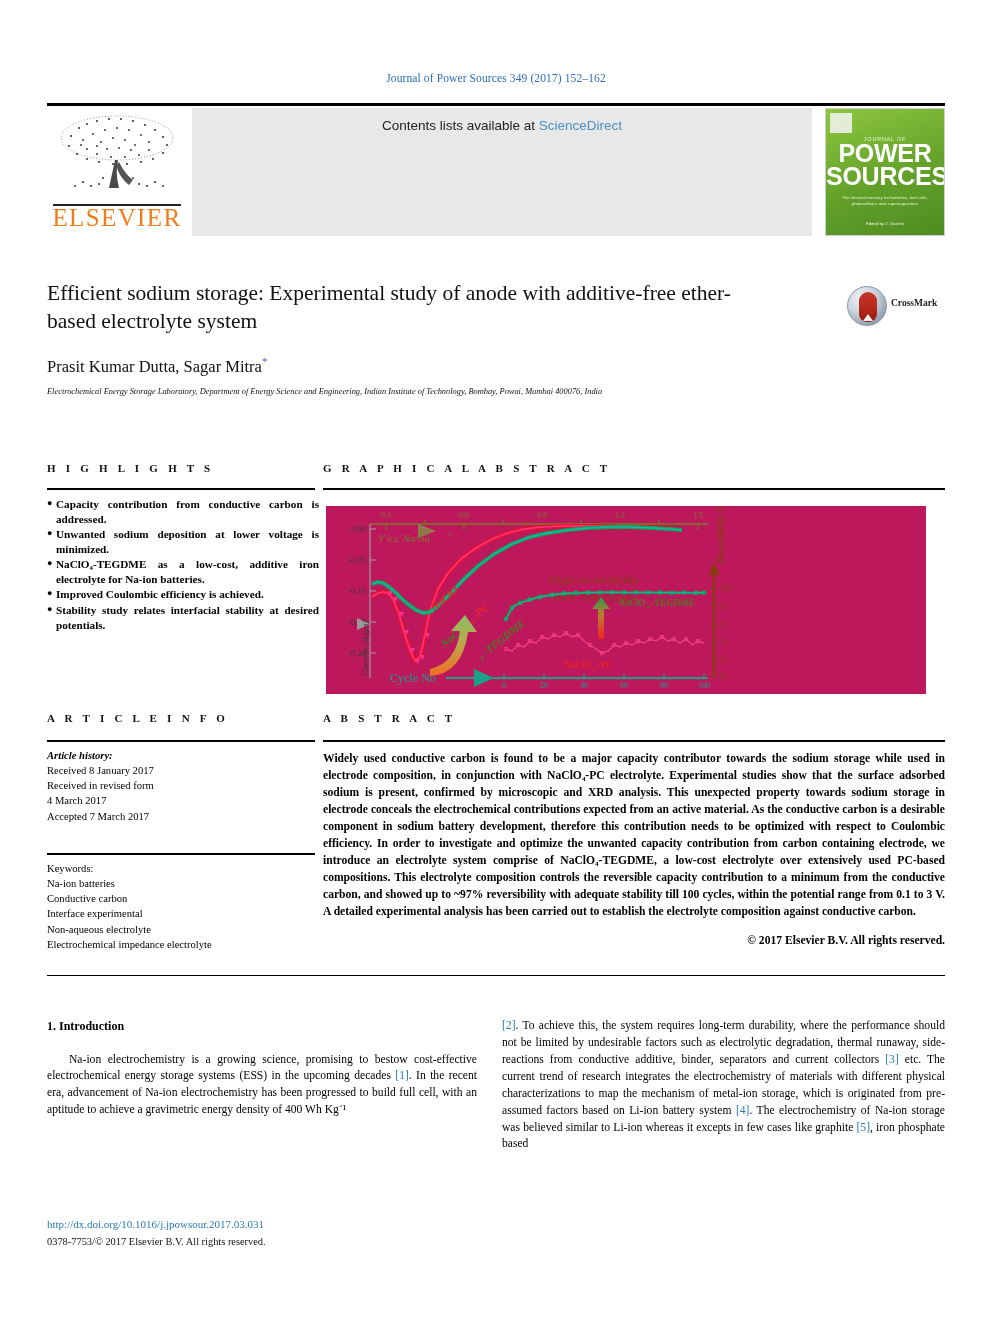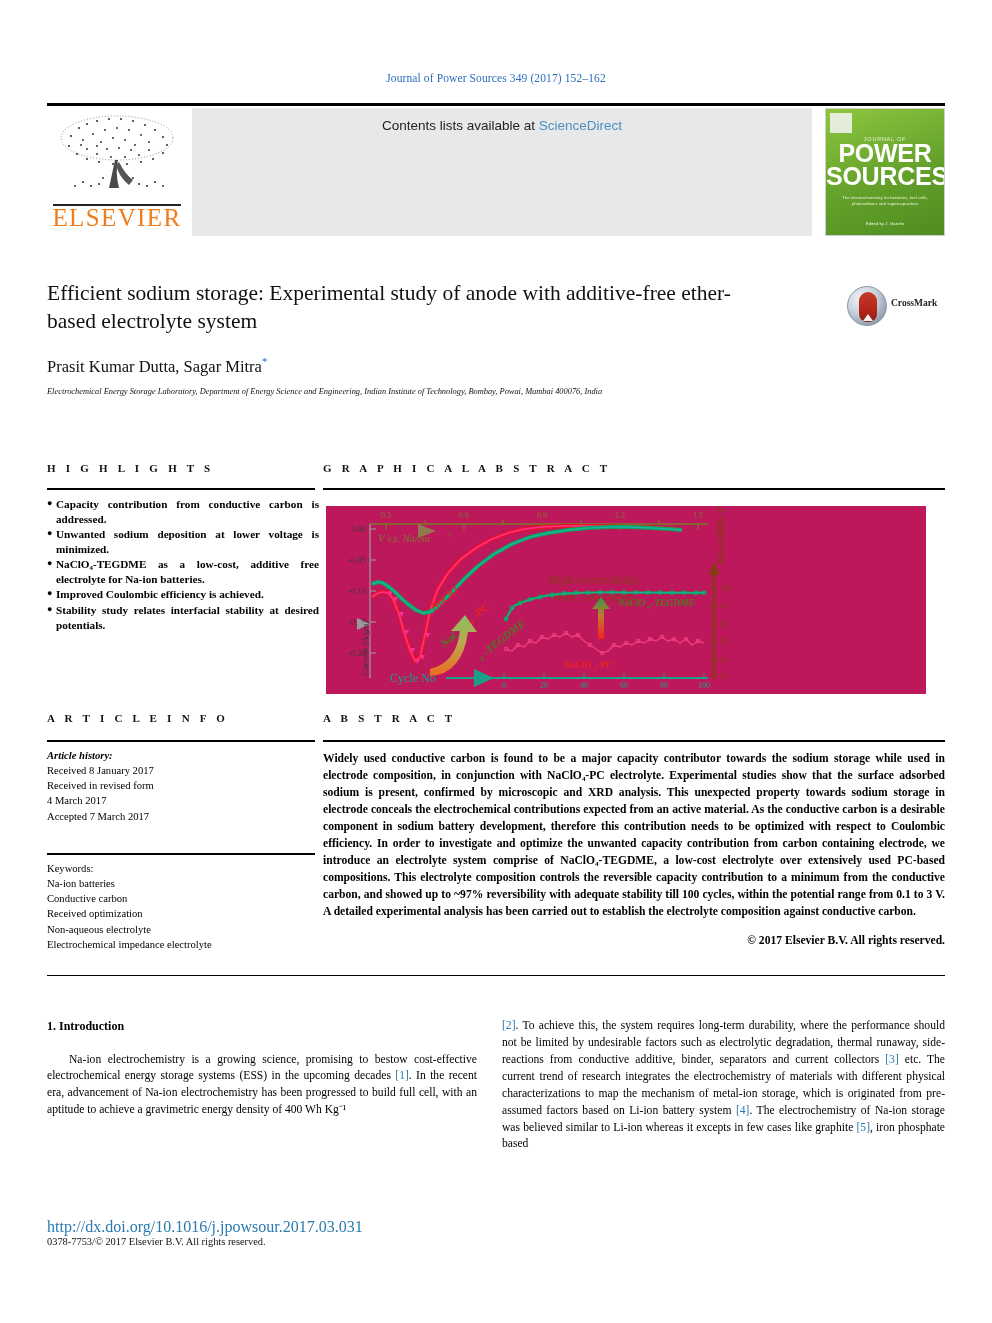--- a/index.html
+++ b/index.html
@@ -180,21 +180,21 @@
   .ref { color:#2a7ab0; }
 
   
   .fn { position:absolute; left:47px; top:1155px; width:430px; }
   .fn-rule { width:88px; height:1px; background:#000; margin-bottom:6px; }
   .fn-line { font-size:9.6px; line-height:1.5; padding-left:11px; text-indent:-11px;}
   .fn-line .star { font-size:11px; }
   .fn-mail { padding-left:18px; font-size:9.6px; }
   .fn-mail .it { font-style:italic; }
   .fn-mail a, .link { color:#2a7ab0; text-decoration:none; }
-  .doi { position:absolute; left:47px; top:1218px; font-size:16px; color:#2a7ab0; }
+  .doi { position:absolute; left:47px; top:1218px; font-size:11px; color:#2a7ab0; }
   .issn { position:absolute; left:47px; top:1236px; font-size:10.4px; color:#111; }
 
   
   .figwrap {
     position:absolute; left:326px; top:497px; width:600px; height:188px;
     background:#be185d;
     margin-top:9px;
   }
   .fig { position:absolute; inset:0; }
 </style>
@@ -318,21 +318,21 @@
     <div class="hl-item">
       <span class="hl-bullet">●</span>
       <span class="hl-text">Capacity contribution from conductive carbon is addressed.</span>
     </div>
     <div class="hl-item">
       <span class="hl-bullet">●</span>
       <span class="hl-text">Unwanted sodium deposition at lower voltage is minimized.</span>
     </div>
     <div class="hl-item">
       <span class="hl-bullet">●</span>
-      <span class="hl-text">NaClO₄-TEGDME as a low-cost, additive free electrolyte for Na-ion batteries.</span>
+      <span class="hl-text">NaClO₄-TEGDME as a low-cost, additive iron electrolyte for Na-ion batteries.</span>
     </div>
     <div class="hl-item">
       <span class="hl-bullet">●</span>
       <span class="hl-text">Improved Coulombic efficiency is achieved.</span>
     </div>
     <div class="hl-item">
       <span class="hl-bullet">●</span>
       <span class="hl-text">Stability study relates interfacial stability at desired potentials.</span>
     </div>
   </div>
@@ -530,21 +530,21 @@
     <div>Received 8 January 2017</div>
     <div>Received in revised form</div>
     <div>4 March 2017</div>
     <div>Accepted 7 March 2017</div>
   </div>
   <div class="hr-med" id="ai-rule2"></div>
   <div class="kw-body">
     <div class="it">Keywords:</div>
     <div>Na-ion batteries</div>
     <div>Conductive carbon</div>
-    <div>Received optimization</div>
+    <div>Interface experimental</div>
     <div>Non-aqueous electrolyte</div>
     <div>Electrochemical impedance electrolyte</div>
   </div>
 
   <div class="col-right sechead" id="ab-head">A B S T R A C T</div>
   <div class="hr-med" id="ab-rule"></div>
   <div class="ab-body">
     <div>Widely used conductive carbon is found to be a major capacity contributor towards the sodium storage while used in electrode composition, in conjunction with NaClO₄-PC electrolyte. Experimental studies show that the surface adsorbed sodium is present, confirmed by microscopic and XRD analysis. This unexpected property towards sodium storage in electrode conceals the electrochemical contributions expected from an active material. As the conductive carbon is a desirable component in sodium battery development, therefore this contribution needs to be optimized with respect to Coulombic efficiency. In order to investigate and optimize the unwanted capacity contribution from carbon containing electrode, we introduce an electrolyte system comprise of NaClO₄-TEGDME, a low-cost electrolyte over extensively used PC-based compositions. This electrolyte composition controls the reversible capacity contribution to a minimum from the conductive carbon, and showed up to ~97% reversibility with adequate stability till 100 cycles, within the potential range from 0.1 to 3 V. A detailed experimental analysis has been carried out to establish the electrolyte composition against conductive carbon.</div>
     <div class="ab-copy">© 2017 Elsevier B.V. All rights reserved.</div>
   </div>

